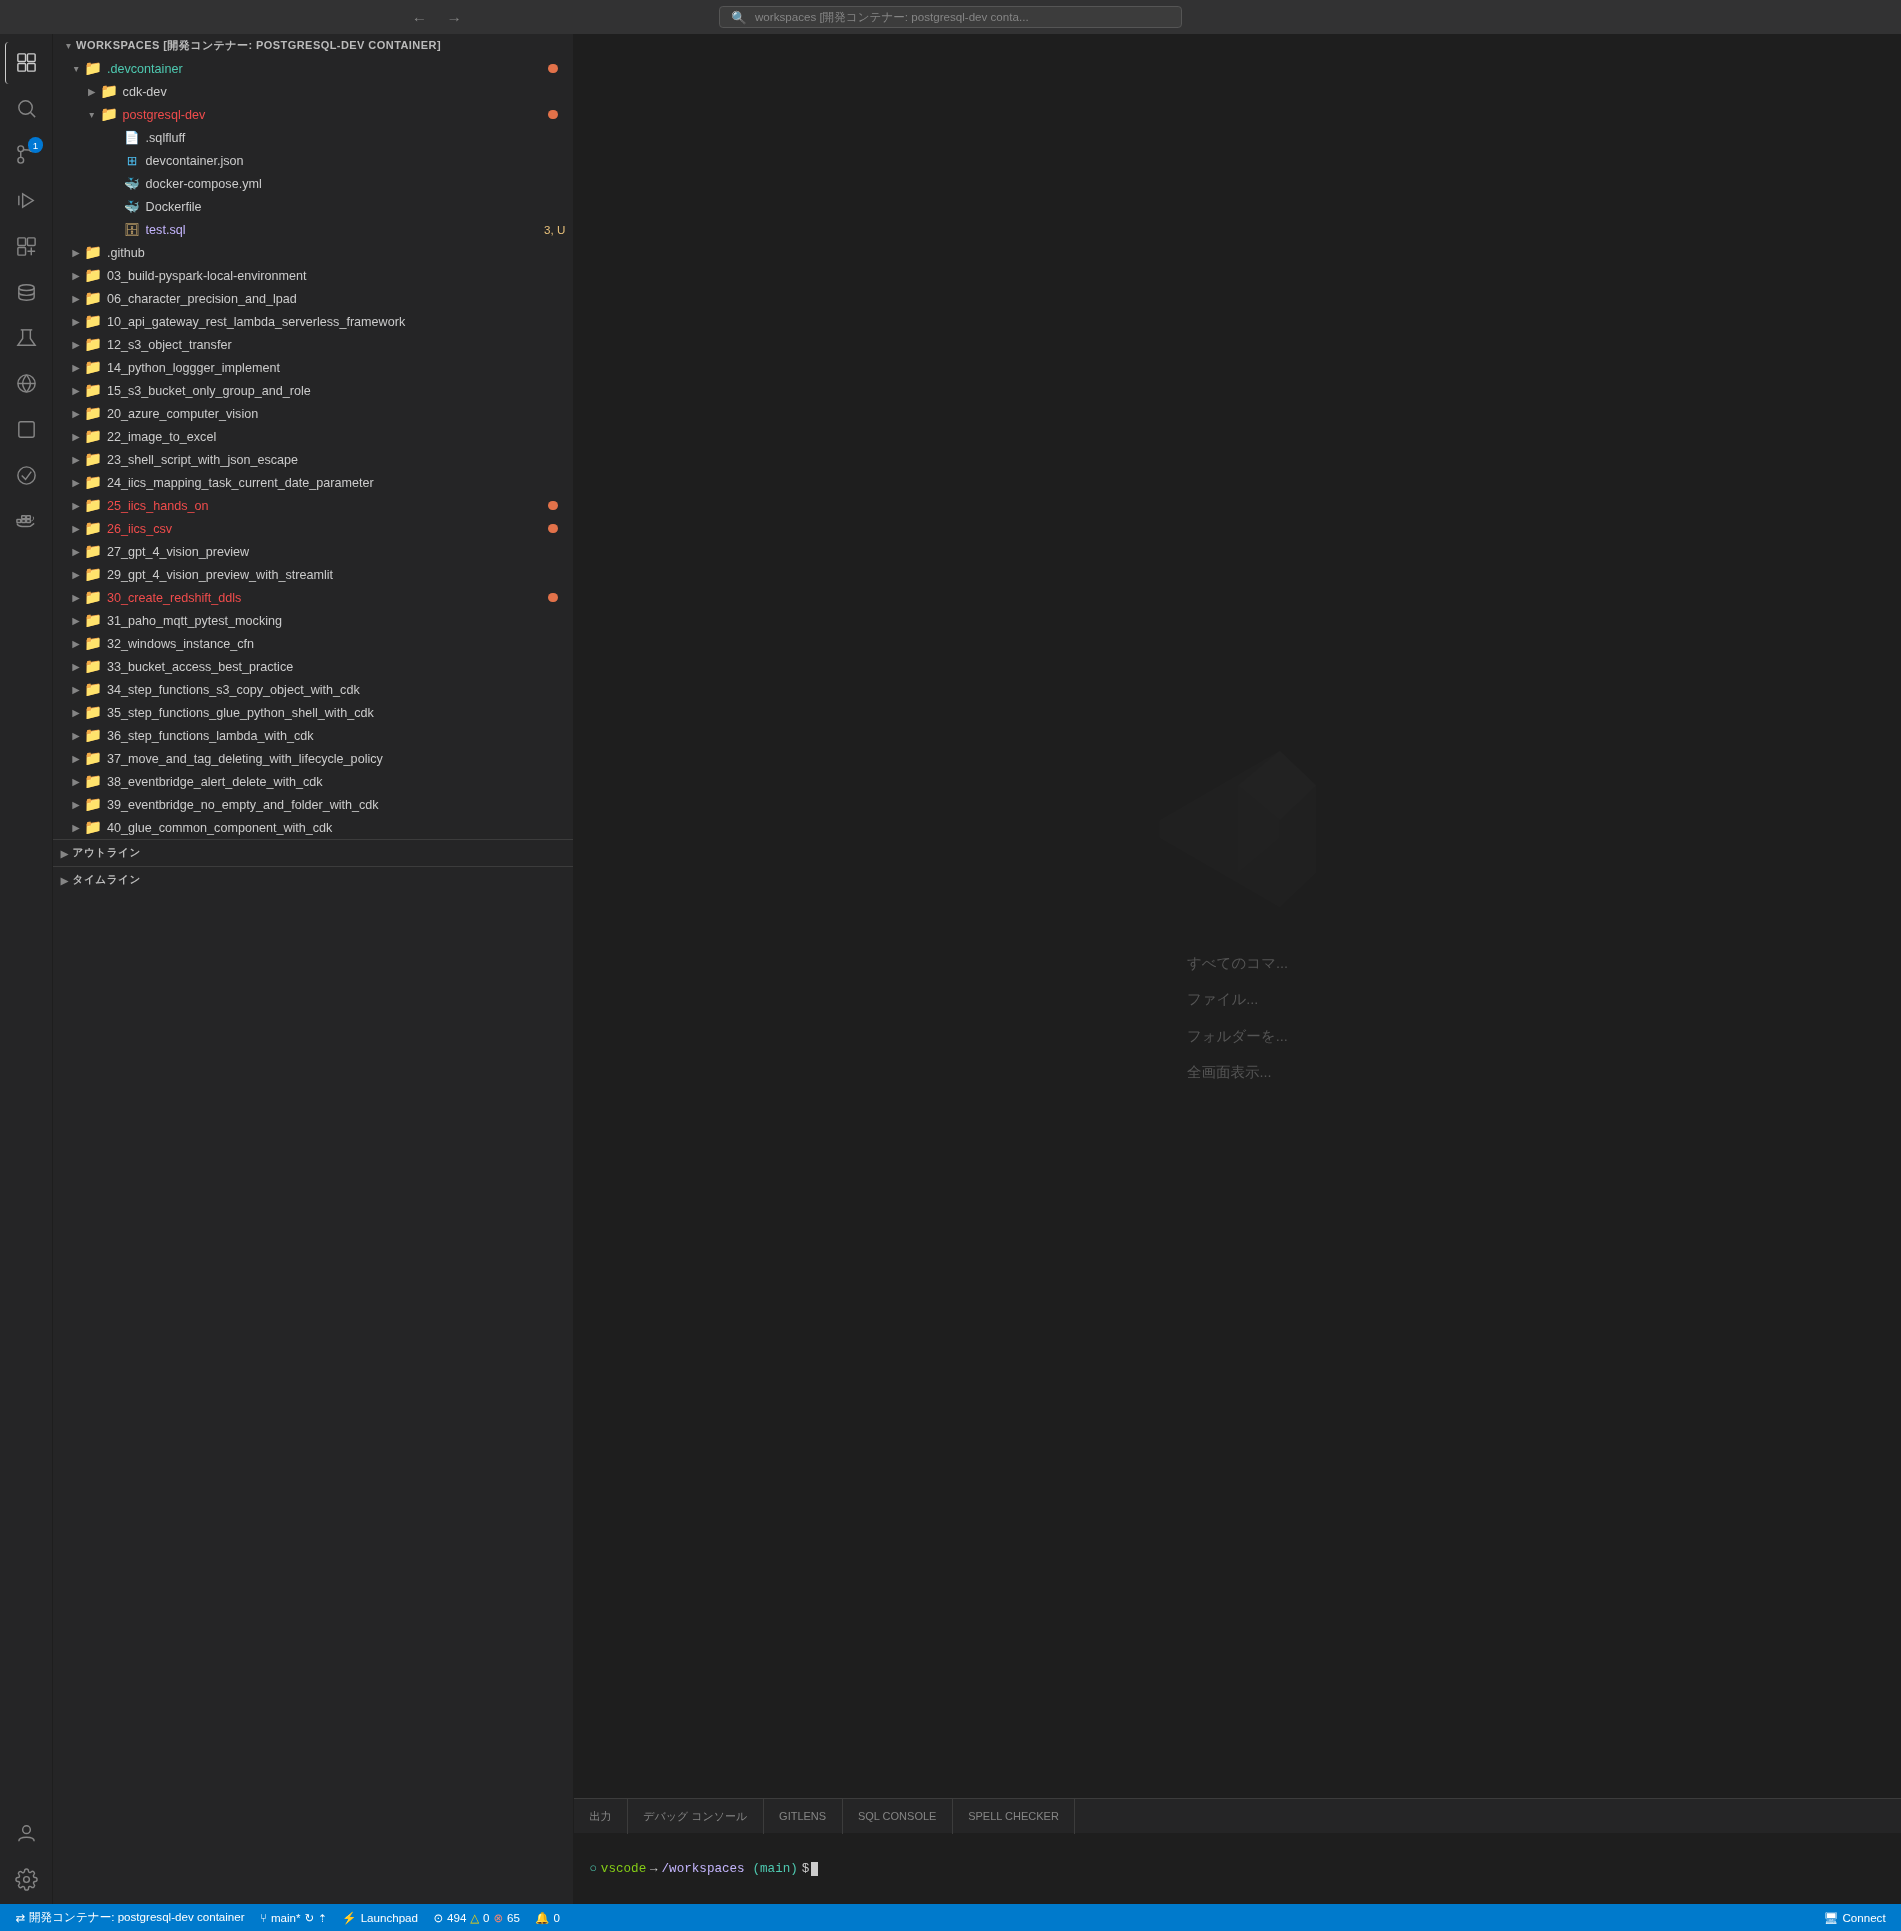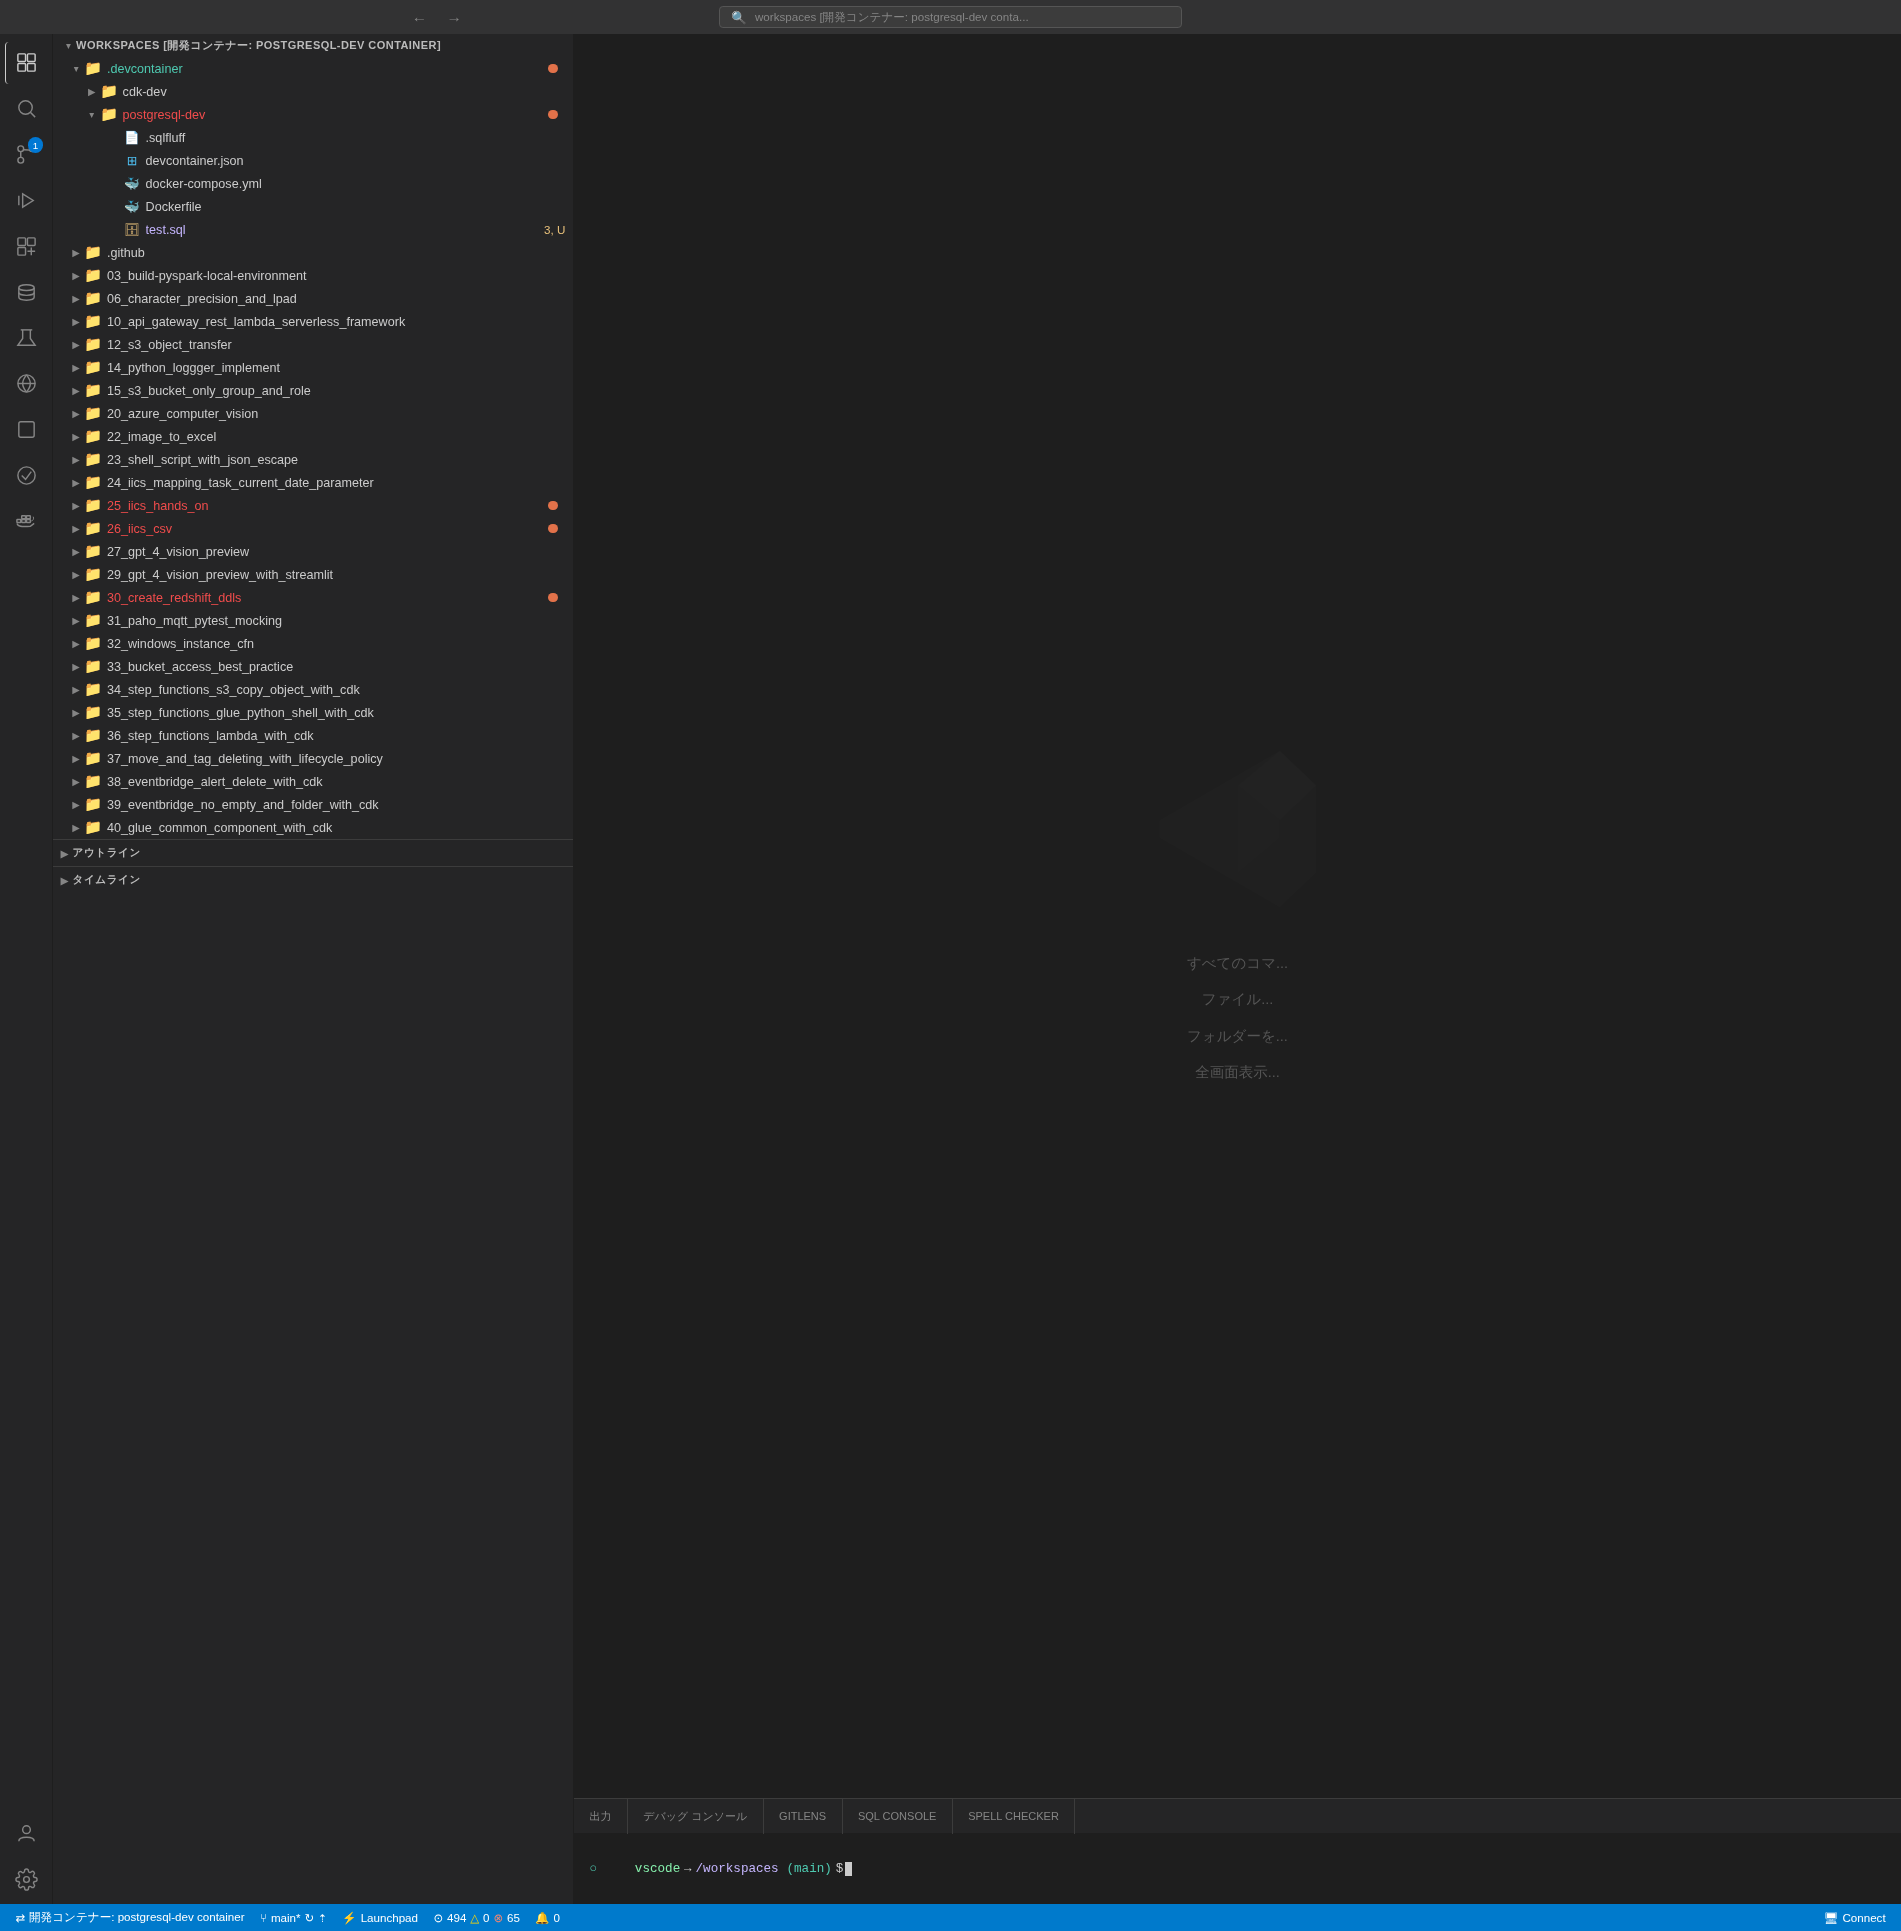--- a/index.html
+++ b/index.html
@@ -271,21 +271,21 @@
       flex: 1;
       padding: 5.8px 15.4px;
       font-family: 'Consolas', 'Courier New', monospace;
       font-size: 12.6px;
       display: flex;
       align-items: center;
       gap: 0;
       flex-wrap: nowrap;
     }
     .terminal-dot { color: #4ec9b0; margin-right: 3.9px; }
-    .terminal-path { color: #86efac; margin-left: 34px; }
+    .terminal-path { color: #84cc16; }
     .terminal-branch { color: #4ec9b0; }
     .terminal-dir { color: #c4b5fd; }
 
     
     .status-bar {
       height: 27px;
       background: #007acc;
       display: flex;
       align-items: center;
       flex-shrink: 0;
@@ -632,21 +632,21 @@
   <div class="main-area">
     <div class="editor-area">
 
       <svg class="vscode-logo" viewBox="0 0 100 100" fill="none">
         <path d="M74 5 L95 25 L95 75 L74 95 L5 55 L5 45 Z" fill="#555" opacity="0.5"></path>
         <path d="M74 5 L95 25 L74 45 L50 25 Z" fill="#666" opacity="0.5"></path>
         <path d="M50 25 L74 45 L74 55 L50 75 Z" fill="#555" opacity="0.4"></path>
         <path d="M5 45 L50 25 L50 75 L5 55 Z" fill="#444" opacity="0.5"></path>
       </svg>
 
-      <div style="color:#555; font-size:14.5px; text-align:center; line-height:2.5;">
+      <div style="color:#555; font-size:14.5px; text-align:left; line-height:2.5;">
         <div>すべてのコマ...</div>
         <div>ファイル...</div>
         <div>フォルダーを...</div>
         <div>全画面表示...</div>
       </div>
     </div>
 
     <div class="terminal-panel">
       <div class="terminal-tabs">
         <div class="terminal-tab">出力</div>

